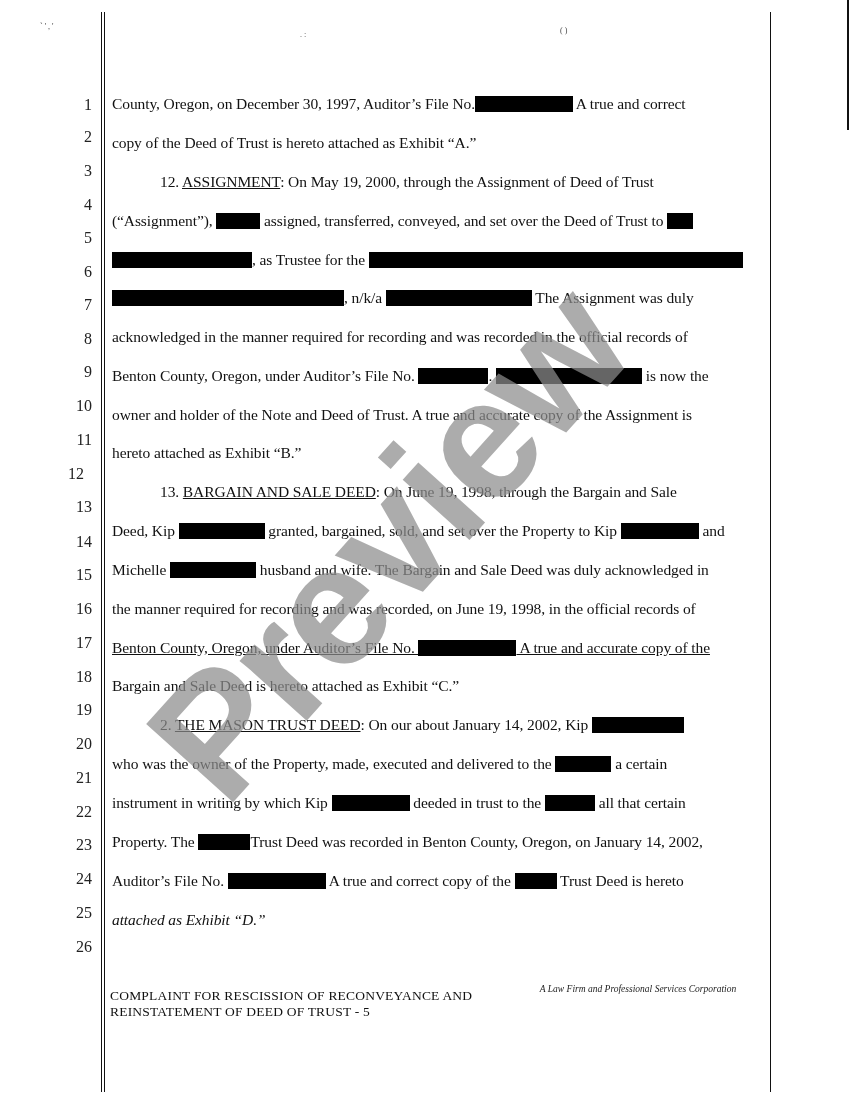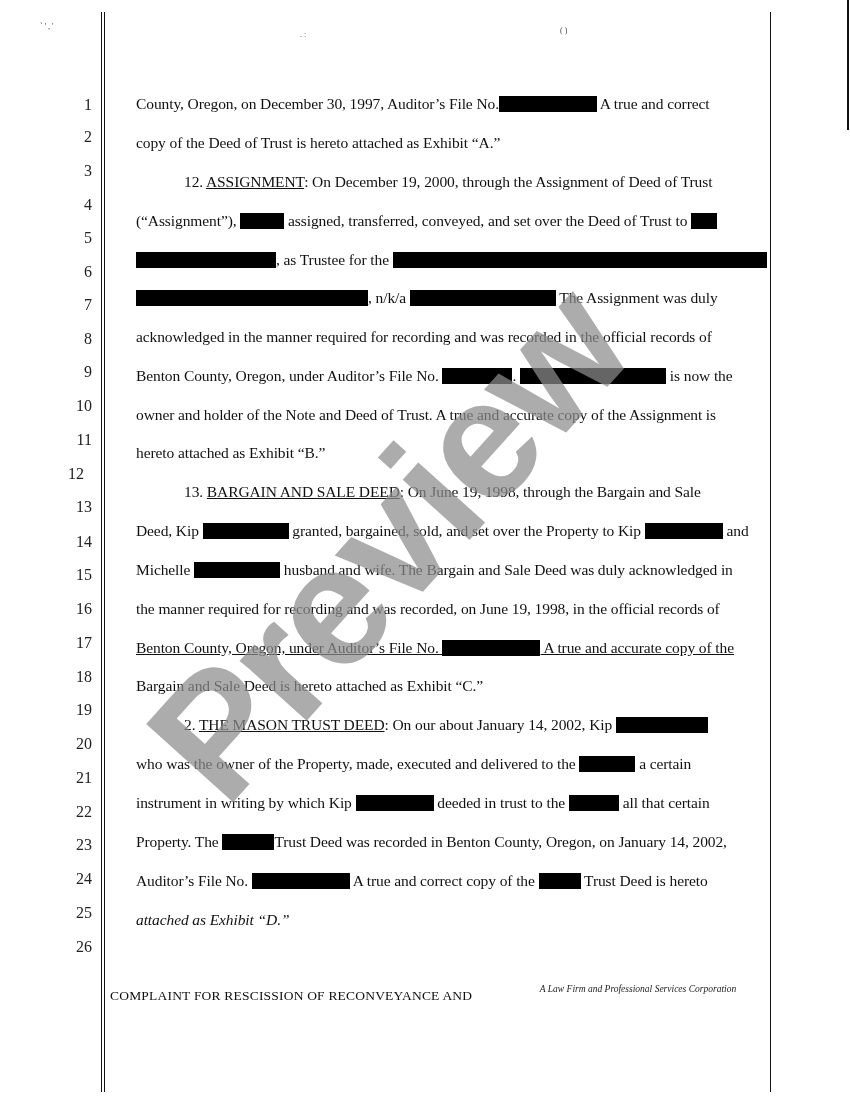--- a/index.html
+++ b/index.html
@@ -2,21 +2,21 @@
 <html><head>
 <meta charset="utf-8">
 <style>
   html, body { margin:0; padding:0; background:#fff; }
   body { width:850px; height:1104px; position:relative; overflow:hidden;
          font-family:"Liberation Serif","DejaVu Serif",serif; color:#111; }
   .page { position:absolute; left:0; top:0; width:850px; height:1104px; background:#fff; }
   
   .vrule { position:absolute; top:12px; background:#111; width:1px; }
   .num { position:absolute; left:60px; width:32px; text-align:right; font-size:16px; color:#222; }
-  .line { position:absolute; left:112px; font-size:15.5px; white-space:nowrap; letter-spacing:-0.1px;margin-left:24px; }
+  .line { position:absolute; left:112px; font-size:15.5px; white-space:nowrap; letter-spacing:-0.1px; }
   .ind { left:160px; }
   .u { text-decoration:underline; }
   .redact { display:inline-block; background:#000; height:16px; vertical-align:-3px; }
   .footer-left { position:absolute; left:110px; top:988px; font-size:13.5px; line-height:16px; letter-spacing:0.2px; }
   .firm { position:absolute; left:512px; top:983px; width:252px; text-align:center; color:#222; }
   .firm-name { font-size:15px; font-weight:bold; letter-spacing:1.6px; font-variant:small-caps; }
   .firm-tag { font-size:9.5px; font-style:italic; margin-top:1px;text-align:center; }
   .firm-addr { font-size:10.5px; line-height:13.5px; margin-top:3px; }
   .watermark { position:absolute; left:80px; top:445px; font-family:"Liberation Sans",sans-serif;
                font-weight:bold; font-size:170px; color:rgba(140,140,140,0.72);
@@ -63,21 +63,21 @@
       <div class="num" style="top: 803px;">22</div>
       <div class="num" style="top: 836px;">23</div>
       <div class="num" style="top: 870px;">24</div>
       <div class="num" style="top: 904px;">25</div>
       <div class="num" style="top: 938px;">26</div>
     </div>
 
   <div id="body-lines">
       <div class="line" style="top: 95px;"><span>County, Oregon, on December 30, 1997, Auditor’s File No.</span><span class="redact" style="width: 98px;"></span><span>  A true and correct</span></div>
       <div class="line" style="top: 134px;"><span>copy of the Deed of Trust is hereto attached as Exhibit “A.”</span></div>
-      <div class="line ind" style="top: 173px;"><span>12.  </span><span class="u">ASSIGNMENT</span><span>:  On December 19, 2000, through the Assignment of Deed of Trust</span></div>
+      <div class="line ind" style="top: 173px;"><span>12.  </span><span class="u">ASSIGNMENT</span><span>:  On May 19, 2000, through the Assignment of Deed of Trust</span></div>
       <div class="line" style="top: 212px;"><span>(“Assignment”), </span><span class="redact" style="width: 44px;"></span><span> assigned, transferred, conveyed, and set over the Deed of Trust to </span><span class="redact" style="width: 26px;"></span></div>
       <div class="line" style="top: 251px;"><span class="redact" style="width: 140px;"></span><span>, as Trustee for the </span><span class="redact" style="width: 374px;"></span></div>
       <div class="line" style="top: 289px;"><span class="redact" style="width: 232px;"></span><span>, n/k/a </span><span class="redact" style="width: 146px;"></span><span>  The Assignment was duly</span></div>
       <div class="line" style="top: 328px;"><span>acknowledged in the manner required for recording and was recorded in the official records of</span></div>
       <div class="line" style="top: 367px;"><span>Benton County, Oregon, under Auditor’s File No. </span><span class="redact" style="width: 70px;"></span><span>.  </span><span class="redact" style="width: 146px;"></span><span>  is now the</span></div>
       <div class="line" style="top: 406px;"><span>owner and holder of the Note and Deed of Trust. A true and accurate copy of the Assignment is</span></div>
       <div class="line" style="top: 444px;"><span>hereto attached as Exhibit “B.”</span></div>
       <div class="line ind" style="top: 483px;"><span>13.  </span><span class="u">BARGAIN AND SALE DEED</span><span>: On June 19, 1998, through the Bargain and Sale</span></div>
       <div class="line" style="top: 522px;"><span>Deed, Kip </span><span class="redact" style="width: 86px;"></span><span> granted, bargained, sold, and set over the Property to Kip </span><span class="redact" style="width: 78px;"></span><span> and</span></div>
       <div class="line" style="top: 561px;"><span>Michelle </span><span class="redact" style="width: 86px;"></span><span> husband and wife.  The Bargain and Sale Deed was duly acknowledged in</span></div>
@@ -87,20 +87,21 @@
       <div class="line ind" style="top: 716px;"><span>2.  </span><span class="u">THE MASON TRUST DEED</span><span>:  On our about January 14, 2002, Kip </span><span class="redact" style="width: 92px;"></span></div>
       <div class="line" style="top: 755px;"><span>who was the owner of the Property, made, executed and delivered to the </span><span class="redact" style="width: 56px;"></span><span> a certain</span></div>
       <div class="line" style="top: 794px;"><span>instrument in writing by which Kip </span><span class="redact" style="width: 78px;"></span><span> deeded in trust to the </span><span class="redact" style="width: 50px;"></span><span> all that certain</span></div>
       <div class="line" style="top: 833px;"><span>Property.  The </span><span class="redact" style="width: 52px;"></span><span>Trust Deed was recorded in Benton County, Oregon, on January 14, 2002,</span></div>
       <div class="line" style="top: 872px;"><span>Auditor’s File No. </span><span class="redact" style="width: 98px;"></span><span>  A true and correct copy of the </span><span class="redact" style="width: 42px;"></span><span> Trust Deed is hereto</span></div>
       <div class="line" style="top: 911px; font-style: italic;"><span>attached as Exhibit “D.”</span></div>
     </div>
 
   <div class="footer-left">
     <div>COMPLAINT FOR RESCISSION OF RECONVEYANCE AND</div>
+    <div>REINSTATEMENT OF DEED OF TRUST - 5</div>
   </div>
 
   <div class="firm">
     <div class="firm-tag">A Law Firm and Professional Services Corporation</div>
   </div>
 
   <div class="watermark">Preview</div>
 </div>
 
 </body></html>

